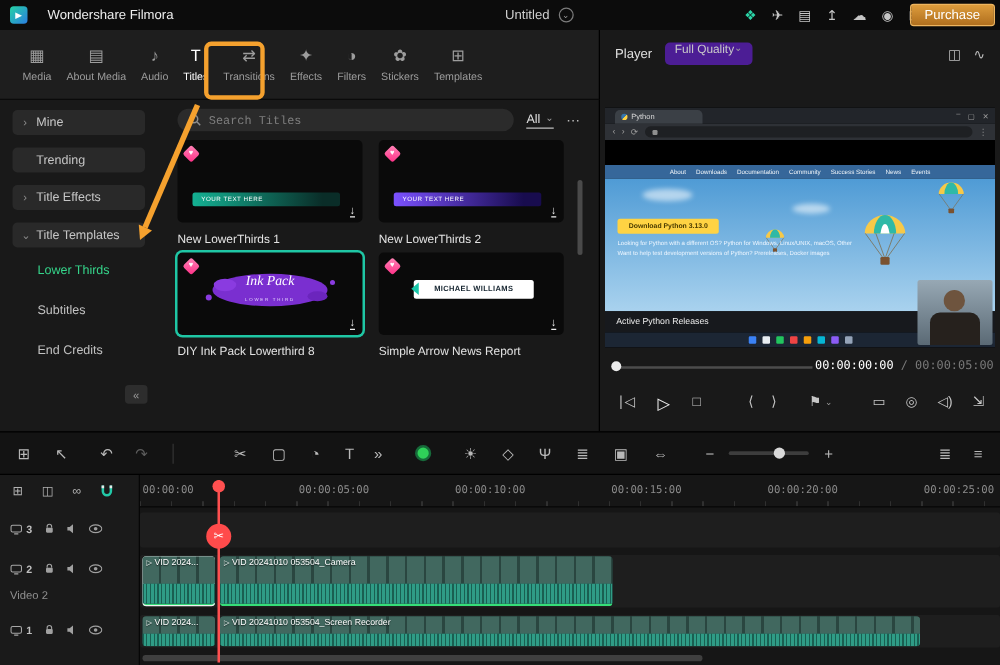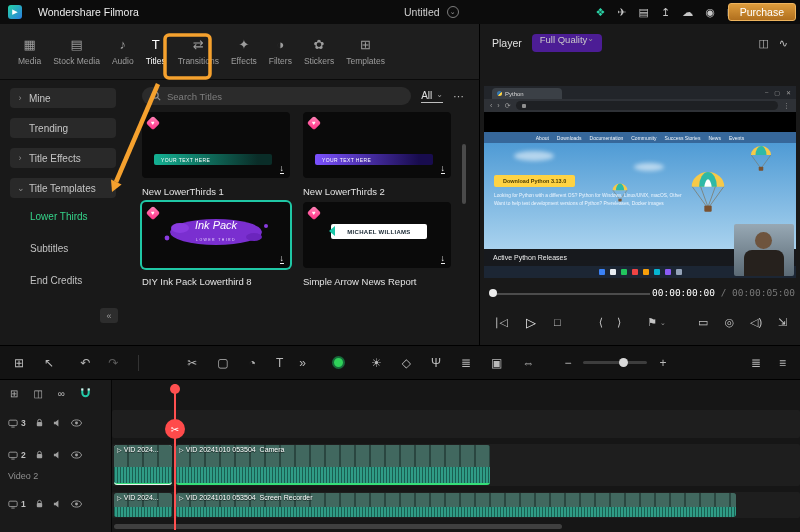--- a/index.html
+++ b/index.html
@@ -37,42 +37,42 @@
   .sb-item .chev{color:#8d8d8d;font-size:9px;width:6px;text-align:center}
   .sb-sub{margin-top:6px}
   .sb-subitem{height:16px;margin:0 0 16px 30px;display:flex;align-items:center;font-size:10px;color:#c2c2c2}
   .sb-subitem.active{color:#35d48a}
   .collapse-btn{position:absolute;right:8px;bottom:22px;width:18px;height:15px;background:#2d2d2d;border-radius:3px;
                 color:#9a9a9a;font-size:9px;display:flex;align-items:center;justify-content:center}
 
   .content{position:absolute;left:126px;top:0;width:354px;height:265px}
   .searchrow{position:absolute;left:16px;top:6px;width:322px;height:20px;display:flex;align-items:center;gap:10px}
   .searchbox{flex:1;height:18px;background:#2b2b2b;border-radius:10px;display:flex;align-items:center;gap:6px;padding:0 9px}
-  .searchbox input{flex:1;background:transparent;border:none;outline:none;color:#c9c9c9;font-size:9.5px;font-family:Liberation Sans, sans-serif}
+  .searchbox input{flex:1;background:transparent;border:none;outline:none;color:#c9c9c9;font-size:9.5px;font-family:Liberation Mono, monospace}
   .searchbox input::placeholder{color:#7e7e7e}
   .alldd{display:flex;align-items:flex-start;gap:4px;font-size:10px;color:#e0e0e0;border-bottom:1px solid #bfbfbf;padding-bottom:1px}
   .alldd .caret{font-size:8px;color:#9d9d9d}
   .more-btn{font-size:11px;color:#b9b9b9}
 
   .grid{position:absolute;left:16px;top:32px;width:322px}
   .caprow{display:flex;gap:13px;height:18px;margin-bottom:2px;align-items:center}
   .cap{width:148px;font-size:9.5px;color:#e3e3e3;white-space:nowrap;overflow:hidden}
   .throw{display:flex;gap:13px;margin-bottom:4px}
   .thumb{width:148px;height:66px;background:#0a0a0a;border-radius:4px;position:relative}
   .thumb.selected{box-shadow:0 0 0 2px #1fc7a5}
   .fav{position:absolute;left:6px;top:6px;width:10px;height:10px;border-radius:2px;
        background:linear-gradient(135deg,#ff85b8,#ff2f86);transform:rotate(45deg);
        display:flex;align-items:center;justify-content:center}
   .fav span{transform:rotate(-45deg);font-size:6px;color:#fff;line-height:1}
   .dl{position:absolute;right:6px;bottom:4px;color:#efefef;font-size:9px;line-height:9px;border-bottom:1.5px solid #efefef}
   .lt-bar{position:absolute;left:12px;bottom:13px;width:118px;height:11px;border-radius:2px;display:flex;align-items:center;
           padding-left:7px;font-size:5px;letter-spacing:.4px;color:#fff}
   .lt-teal{background:linear-gradient(90deg,#14b193,#0a2d28 88%)}
   .lt-purple{background:linear-gradient(90deg,#7b51ff,#180c4e 88%)}
-  .ink-text{position:absolute;left:0;right:0;top:17px;text-align:center;font-family:Liberation Sans, sans-serif;
+  .ink-text{position:absolute;left:0;right:0;top:17px;text-align:center;font-family:Liberation Serif, serif;
             font-style:italic;font-size:11px;color:#fff;z-index:2}
   .ink-sub{position:absolute;left:0;right:0;top:36px;text-align:center;font-size:3.5px;letter-spacing:1.4px;color:#e8d9ff;z-index:2}
   .news-box{position:absolute;left:28px;top:22px;width:96px;height:15px;background:#fff;border-radius:2px;display:flex;
             align-items:center;justify-content:center;font-size:6px;font-weight:bold;color:#15242f;letter-spacing:.3px}
   .news-tri{position:absolute;left:-7px;top:2px;width:0;height:0;border:5px solid transparent;border-right:6px solid #19c6a8}
   .vscroll{position:absolute;right:14px;top:64px;width:4px;height:60px;background:#4a4a4a;border-radius:2px}
 
   
   .playerpanel{position:absolute;left:480px;top:24px;width:320px;height:321px;background:#191919}
   .phead{position:absolute;left:12px;top:9px;width:296px;height:20px;display:flex;align-items:center;gap:10px}
@@ -191,21 +191,21 @@
     <button class="purchase">Purchase</button>
   </header>
 
   <nav class="mtabs">
     <div class="mtab">
       <span class="ic">▦</span>
       <span class="lb">Media</span>
     </div>
     <div class="mtab">
       <span class="ic">▤</span>
-      <span class="lb">Stock Media</span>
+      <span class="lb">About Media</span>
     </div>
     <div class="mtab">
       <span class="ic">♪</span>
       <span class="lb">Audio</span>
     </div>
     <div class="mtab active">
       <span class="ic">T</span>
       <span class="lb">Titles</span>
     </div>
     <div class="mtab">
@@ -556,20 +556,28 @@
             <path d="M1 3.5h2L6 1v8L3 6.5H1z" fill="#a0a0a0"></path>
           </svg>
           <svg width="11" height="8" viewBox="0 0 12 8">
             <ellipse cx="6" cy="4" rx="5.4" ry="3.4" fill="none" stroke="#a0a0a0"></ellipse>
               <circle cx="6" cy="4" r="1.6" fill="#a0a0a0"></circle>
           </svg>
         </div>
       </div>
     </div>
 
+    <div class="ruler">
+      <span class="r-lb" style="left:2px">00:00:00</span>
+      <span class="r-lb" style="left:127px">00:00:05:00</span>
+      <span class="r-lb" style="left:252px">00:00:10:00</span>
+      <span class="r-lb" style="left:377px">00:00:15:00</span>
+      <span class="r-lb" style="left:502px">00:00:20:00</span>
+      <span class="r-lb" style="left:627px">00:00:25:00</span>
+    </div>
 
     <div class="lanes">
       <div class="lane lane3"></div>
 
       <div class="lane lane2">
         <div class="clip selected gl" style="left:2px;width:58px">
           <div class="film"></div>
           <div class="wave"></div>
           <div class="clip-label">
             <span class="pl">▷</span>

